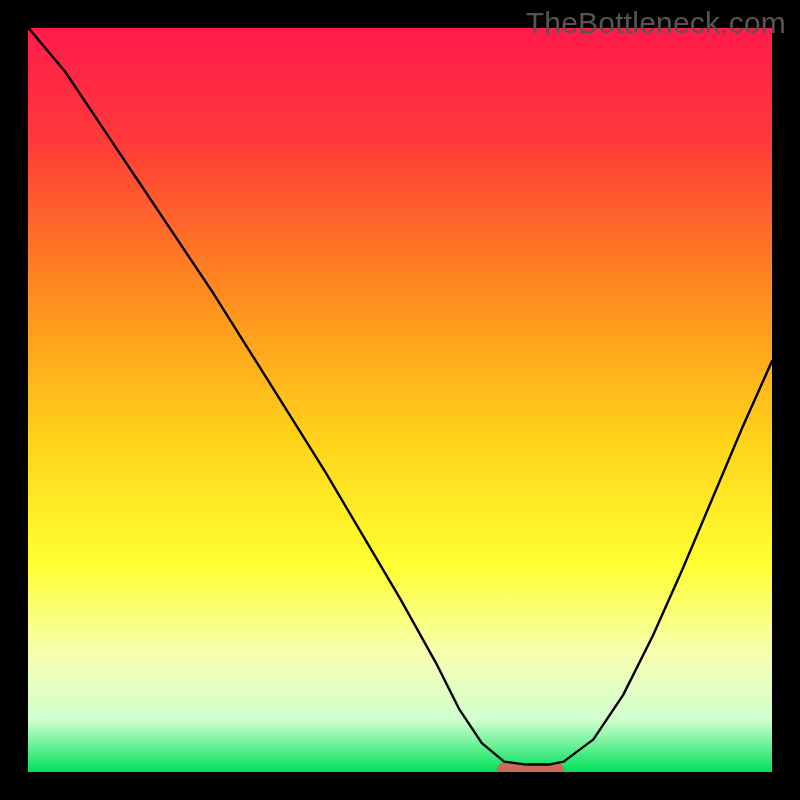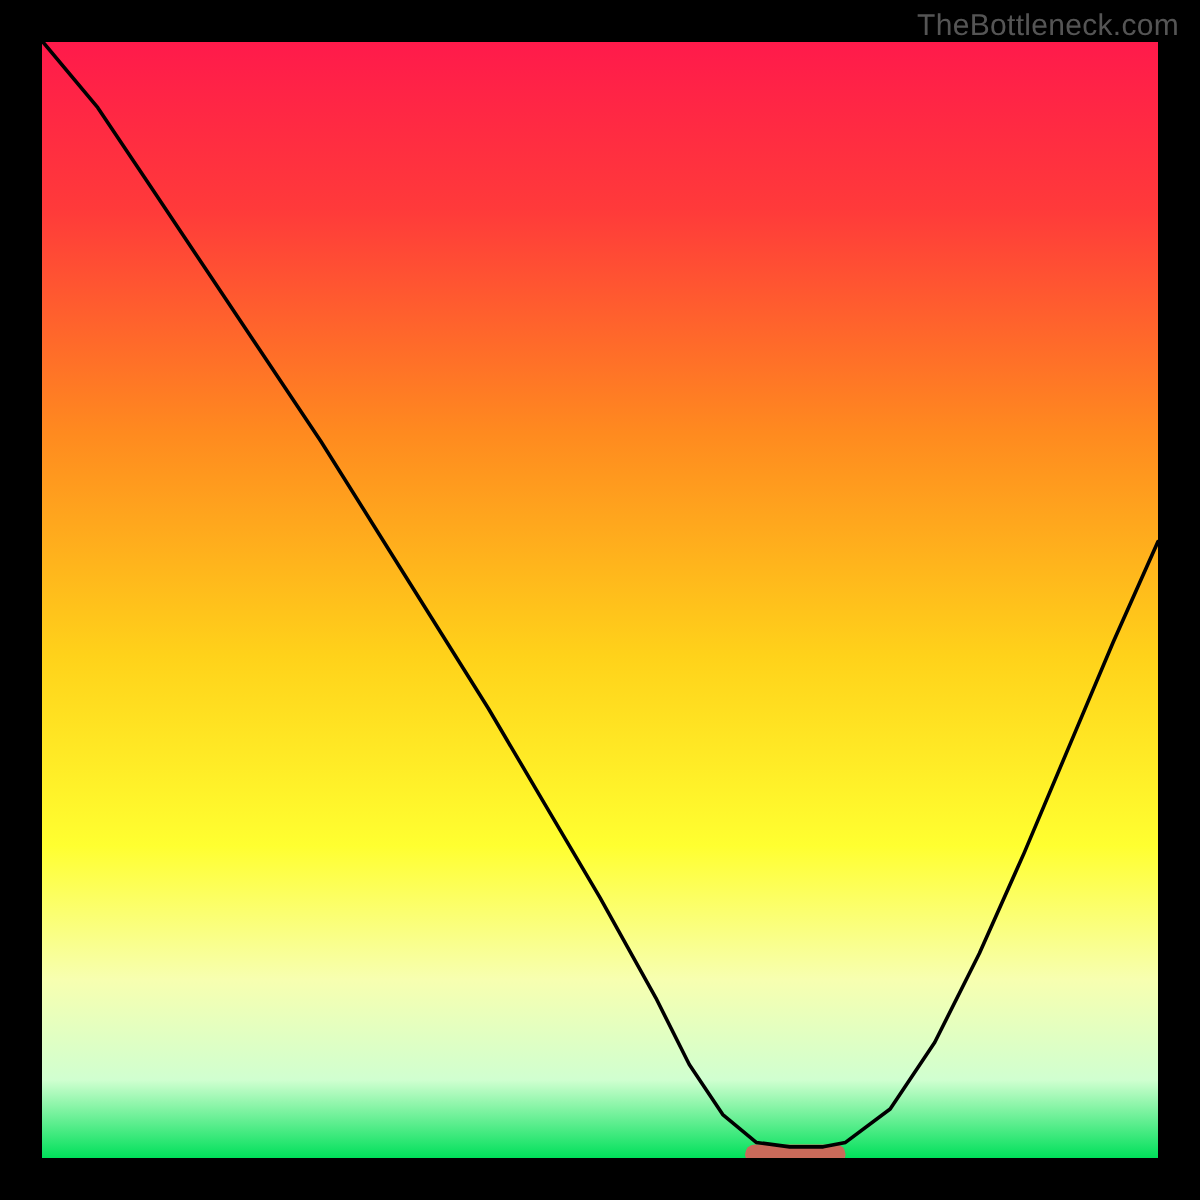--- a/index.html
+++ b/index.html
@@ -15,21 +15,21 @@
     position: relative;
     width: 800px;
     height: 800px;
     background: #000;
   }
   .watermark {
     position: absolute;
     top: 6px;
     right: 14px;
     color: #555;
-    font-size: 20px;
+    font-size: 30px;
     font-weight: 500;
     letter-spacing: 0.2px;
     z-index: 5;
   }
   .plot {
     position: absolute;
     left: 28px;
     top: 28px;
     width: 744px;
     height: 744px;

